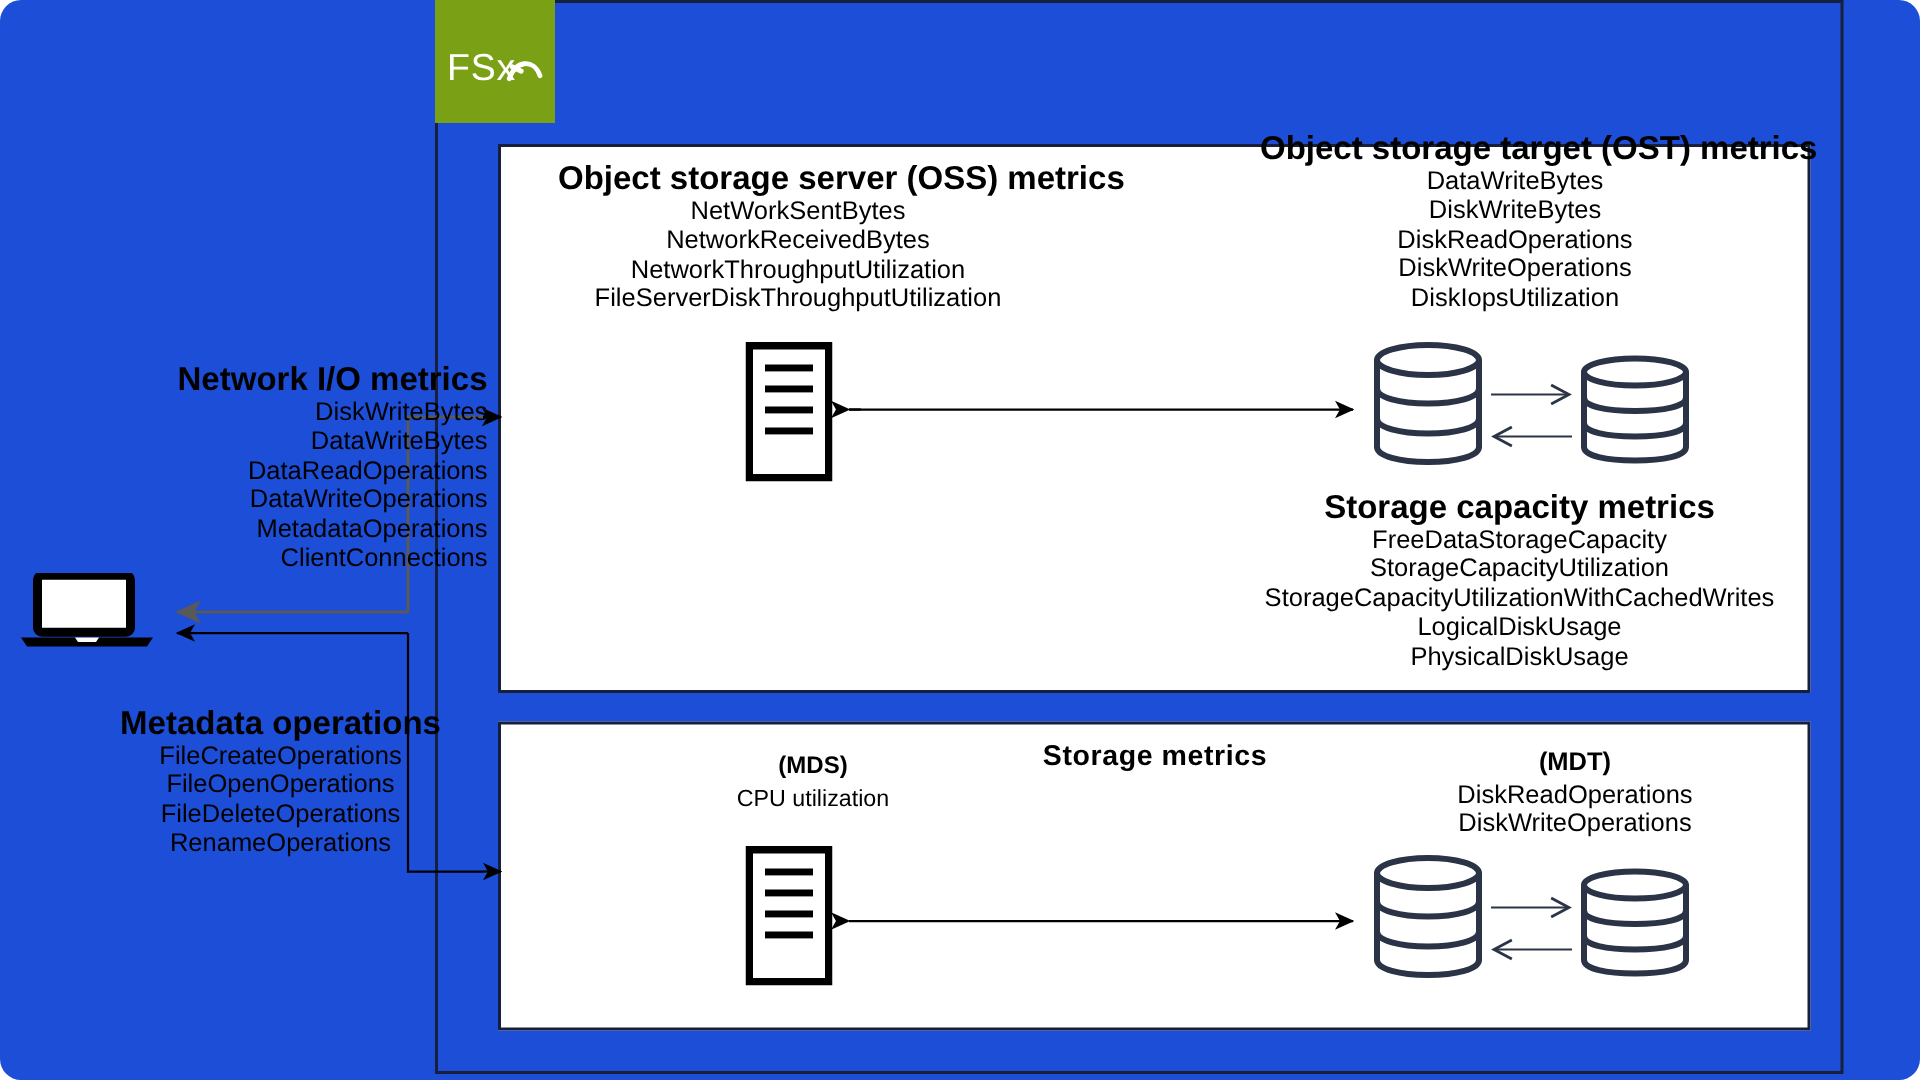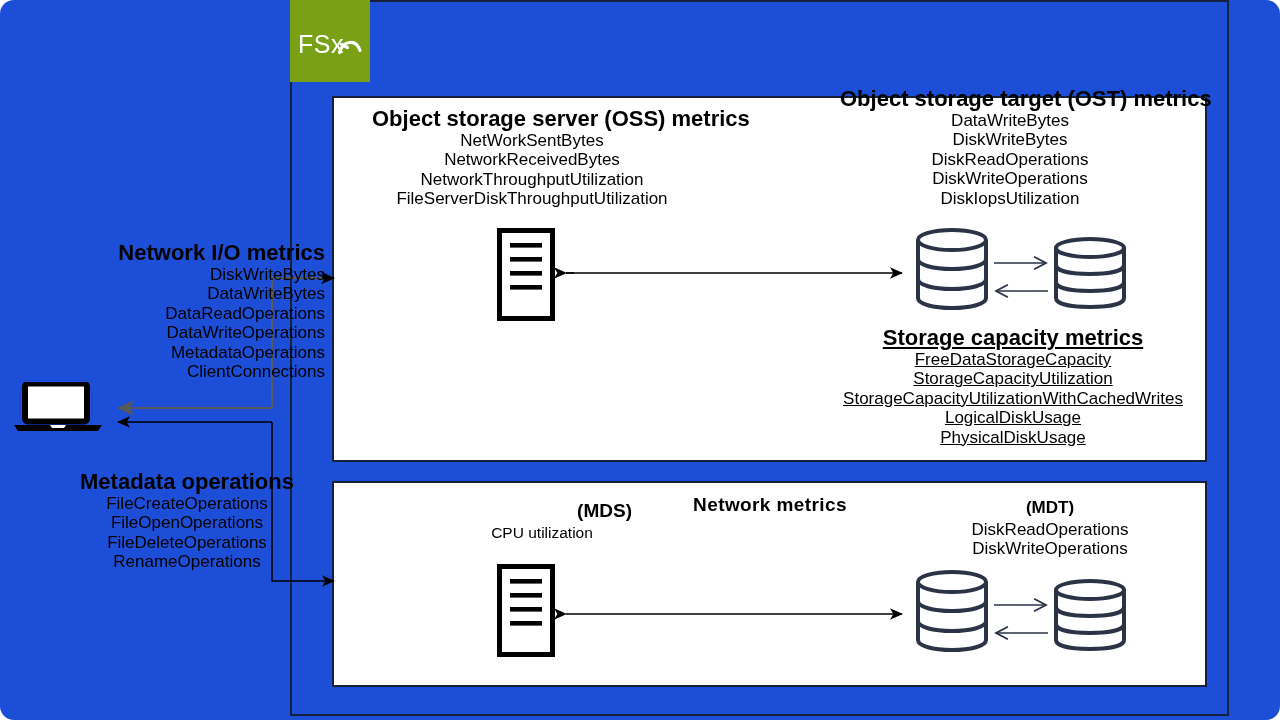--- a/index.html
+++ b/index.html
@@ -61,24 +61,24 @@
   .block .it {
     font-size: 17px;
     line-height: 19.4px;
     white-space: nowrap;
   }
 
   .blk-netio   { left: 55px;  top: 242px; width: 270px; text-align: right; }
   .blk-meta    { left: 52px;  top: 471px; width: 270px; }
   .blk-oss     { left: 372px; top: 108px; width: 320px; }
   .blk-ost     { left: 840px; top: 88px; width: 340px; }
-  .blk-cap     { left: 843px; top: 327px; width: 340px; text-decoration: underline; }
+  .blk-cap     { left: 843px; top: 327px; width: 340px; }
 
   .blk-mds     { left: 452px; top: 500px; width: 180px; }
-  .blk-mds .hd { font-size: 19px; text-align: right; }
+  .blk-mds .hd { font-size: 16px; }
   .blk-mds .it { font-size: 15.5px; }
   .blk-mdt     { left: 930px; top: 497px; width: 240px; }
   .blk-mdt .hd { font-size: 17px; }
 
   .meta-title {
     position: absolute;
     left: 640px; top: 494px;
     width: 260px;
     text-align: center;
     font-size: 19px;
@@ -283,21 +283,21 @@
 
   <div class="block blk-cap">
     <div class="hd">Storage capacity metrics</div>
     <div class="it">FreeDataStorageCapacity</div>
     <div class="it">StorageCapacityUtilization</div>
     <div class="it">StorageCapacityUtilizationWithCachedWrites</div>
     <div class="it">LogicalDiskUsage</div>
     <div class="it">PhysicalDiskUsage</div>
   </div>
 
-  <div class="meta-title">Network  metrics</div>
+  <div class="meta-title">Storage  metrics</div>
 
   <div class="block blk-mds">
     <div class="hd">(MDS)</div>
     <div class="it">CPU utilization</div>
   </div>
 
   <div class="block blk-mdt">
     <div class="hd">(MDT)</div>
     <div class="it">DiskReadOperations</div>
     <div class="it">DiskWriteOperations</div>

